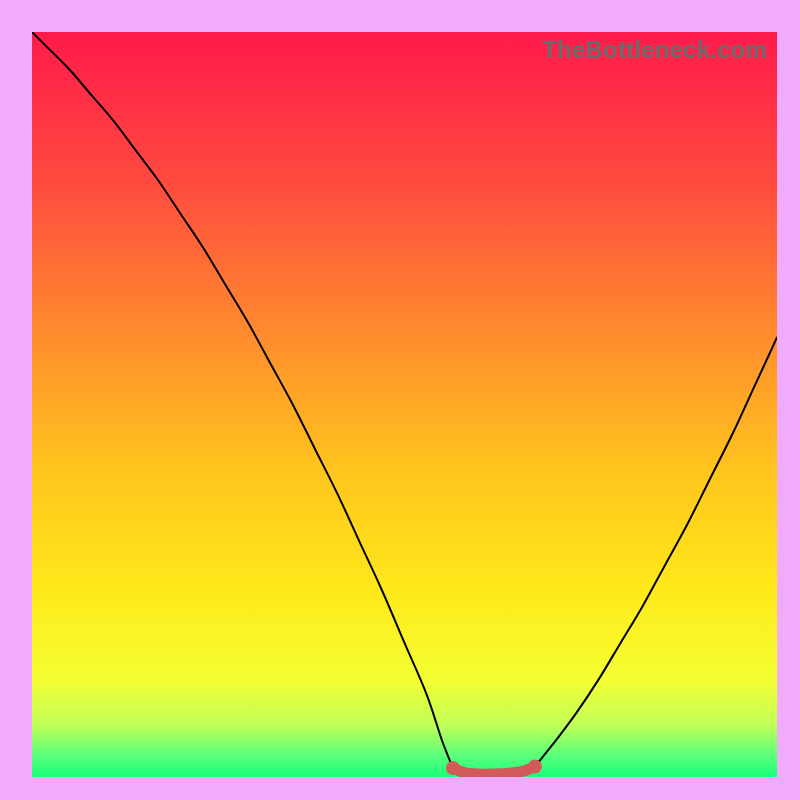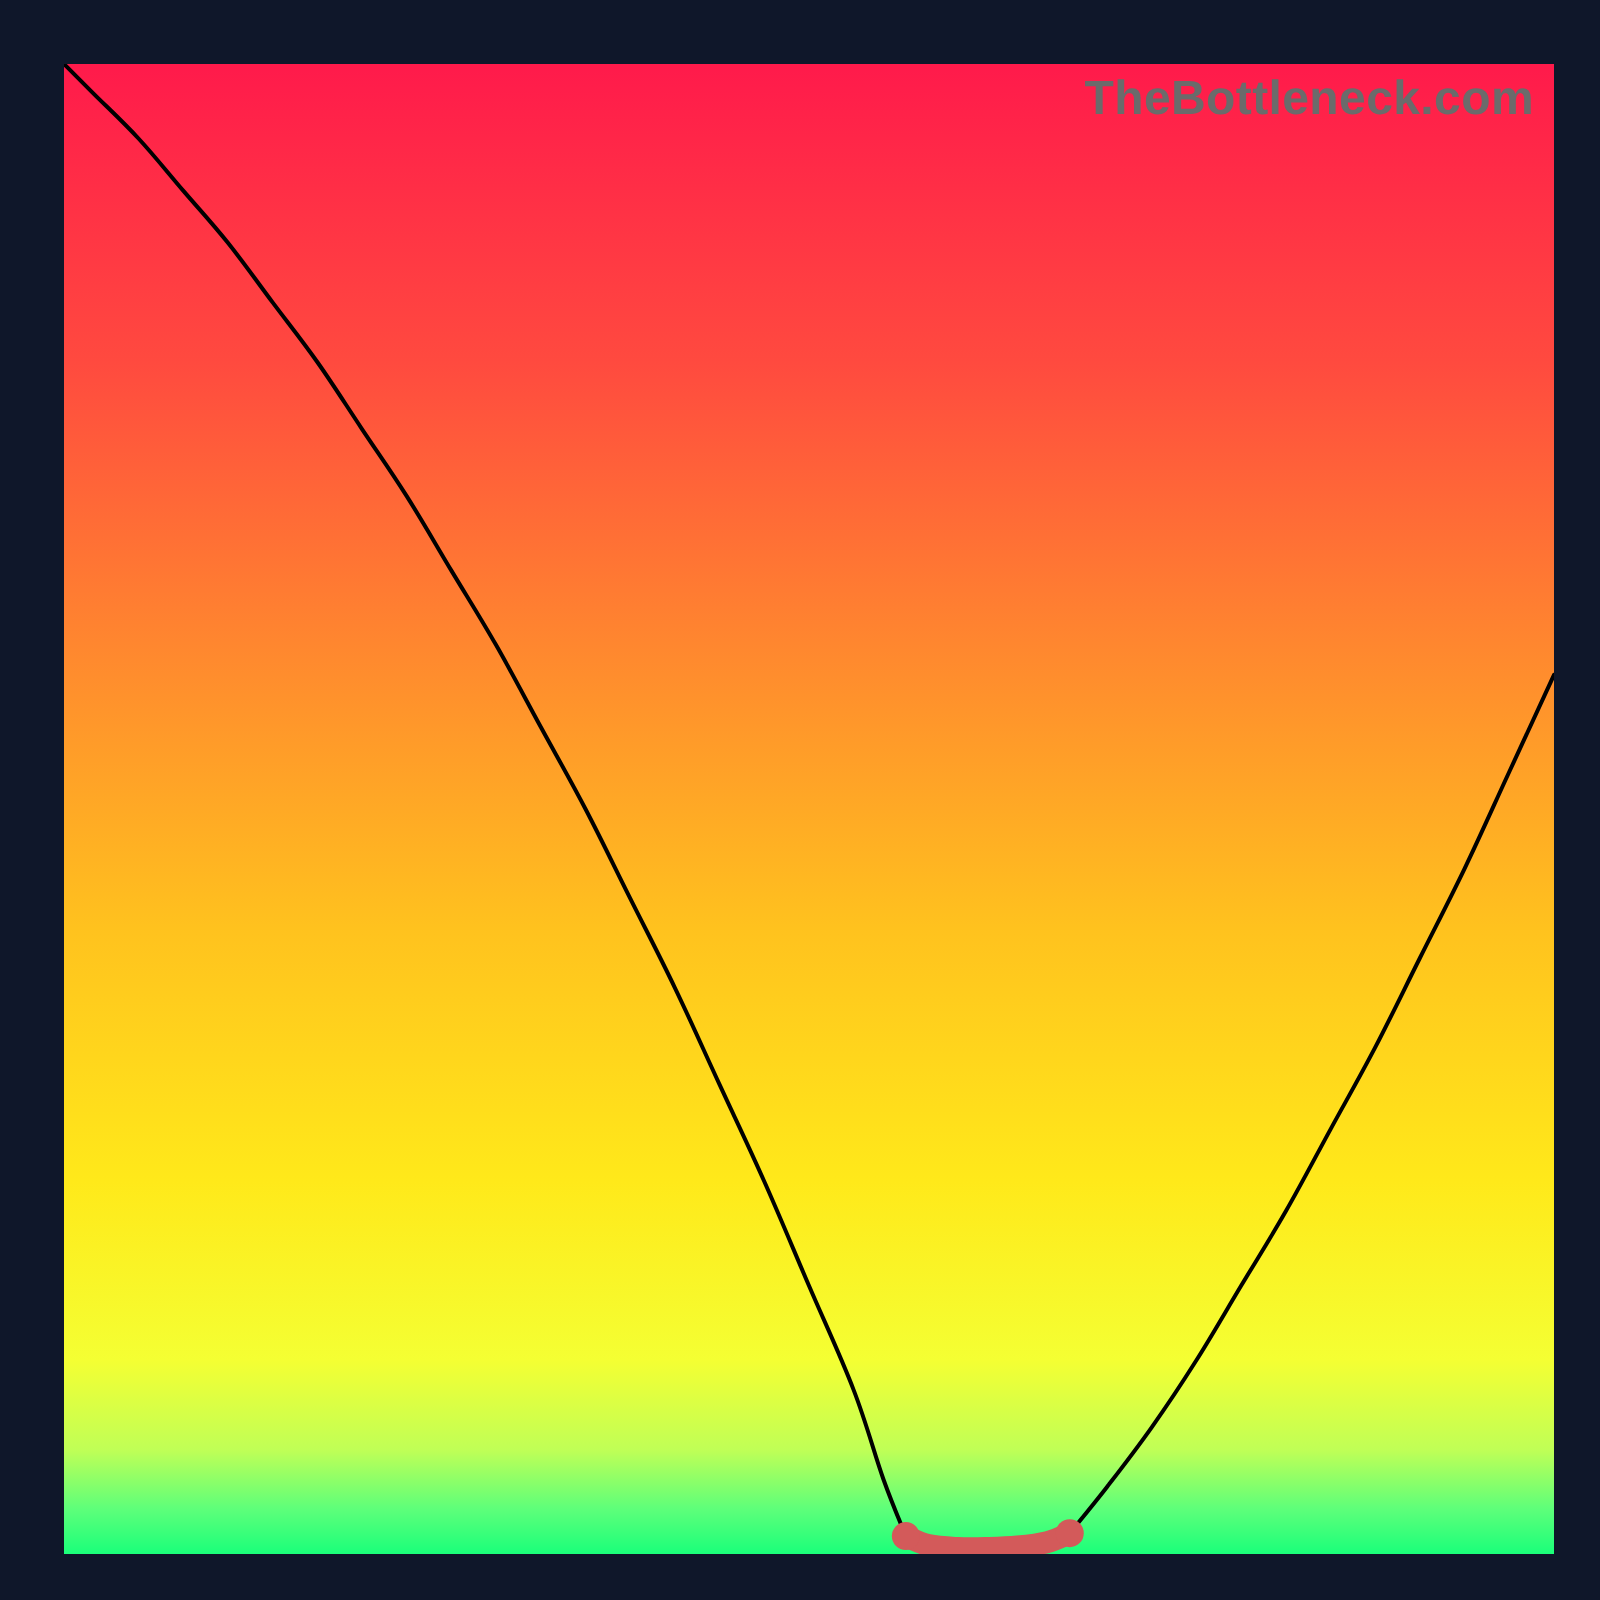--- a/index.html
+++ b/index.html
@@ -7,21 +7,21 @@
     padding: 0;
     width: 800px;
     height: 800px;
     background: #000;
     overflow: hidden;
   }
   .stage {
     position: relative;
     width: 800px;
     height: 800px;
-    background: #0f172a;
+    background: #f0abfc;
   }
   .plot-area {
     position: absolute;
     overflow: hidden;
   }
   .gradient {
     position: absolute;
     inset: 0;
   }
   .watermark {

